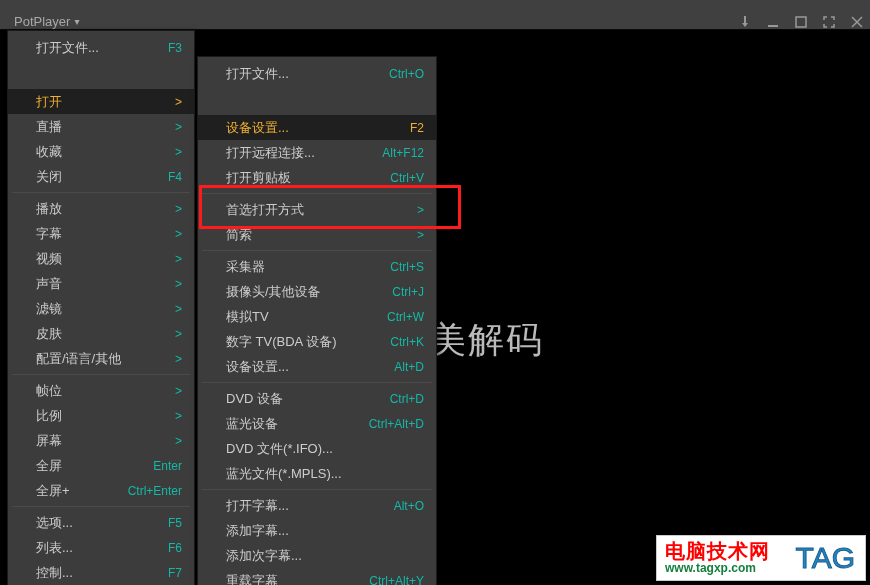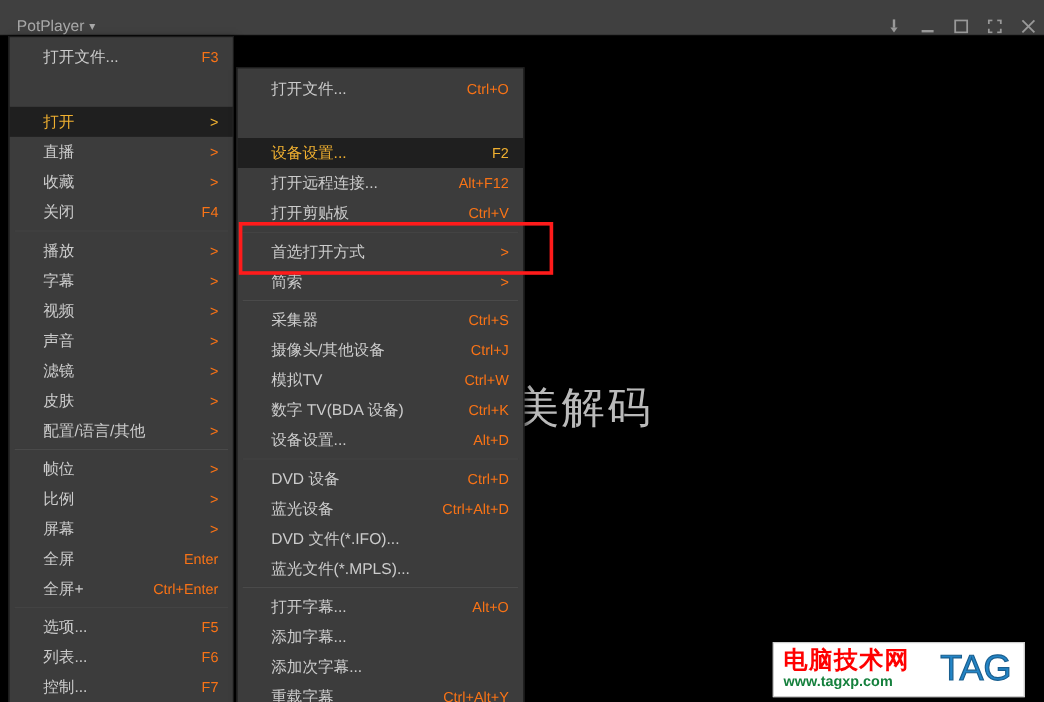--- a/index.html
+++ b/index.html
@@ -39,33 +39,33 @@
       height: 25px;
       display: flex;
       align-items: center;
       padding: 0 12px 0 28px;
       justify-content: space-between;
       color: #ccc;
       cursor: pointer;
     }
     .menu-item.highlight { background: #1f1f1f; color: #f0b030; margin-top: 29px; }
     .menu-item .label {}
-    .menu-item .shortcut { color: #f97316; font-size: 12px; }
+    .menu-item .shortcut { color: #14b8a6; font-size: 12px; }
     .menu-item.highlight .shortcut { color: #f0b030; }
     .menu-sep { height: 1px; background: #2a2a2a; border-top:1px solid #4a4a4a; margin: 3px 4px; }
     .red-box {
       position: absolute;
       left: 199px; top: 185px;
       width: 262px; height: 44px;
       border: 3px solid #ff1b1b;
       pointer-events: none;
     }
     .tag-badge {
       position: absolute;
-      right: 16px; bottom: 4px;
+      right: 4px; bottom: 4px;
       width: 210px; height: 46px;
       background: #fff;
       border: 1px solid #ccc;
       display: flex;
       align-items:center;
       padding-left: 8px;
       gap: 4px;
     }
     .tag-left { display:flex; flex-direction:column; line-height:1.1; font-weight:bold; }
     .tag-cn { color:#ff0000; font-size:20px; letter-spacing:1px; }

